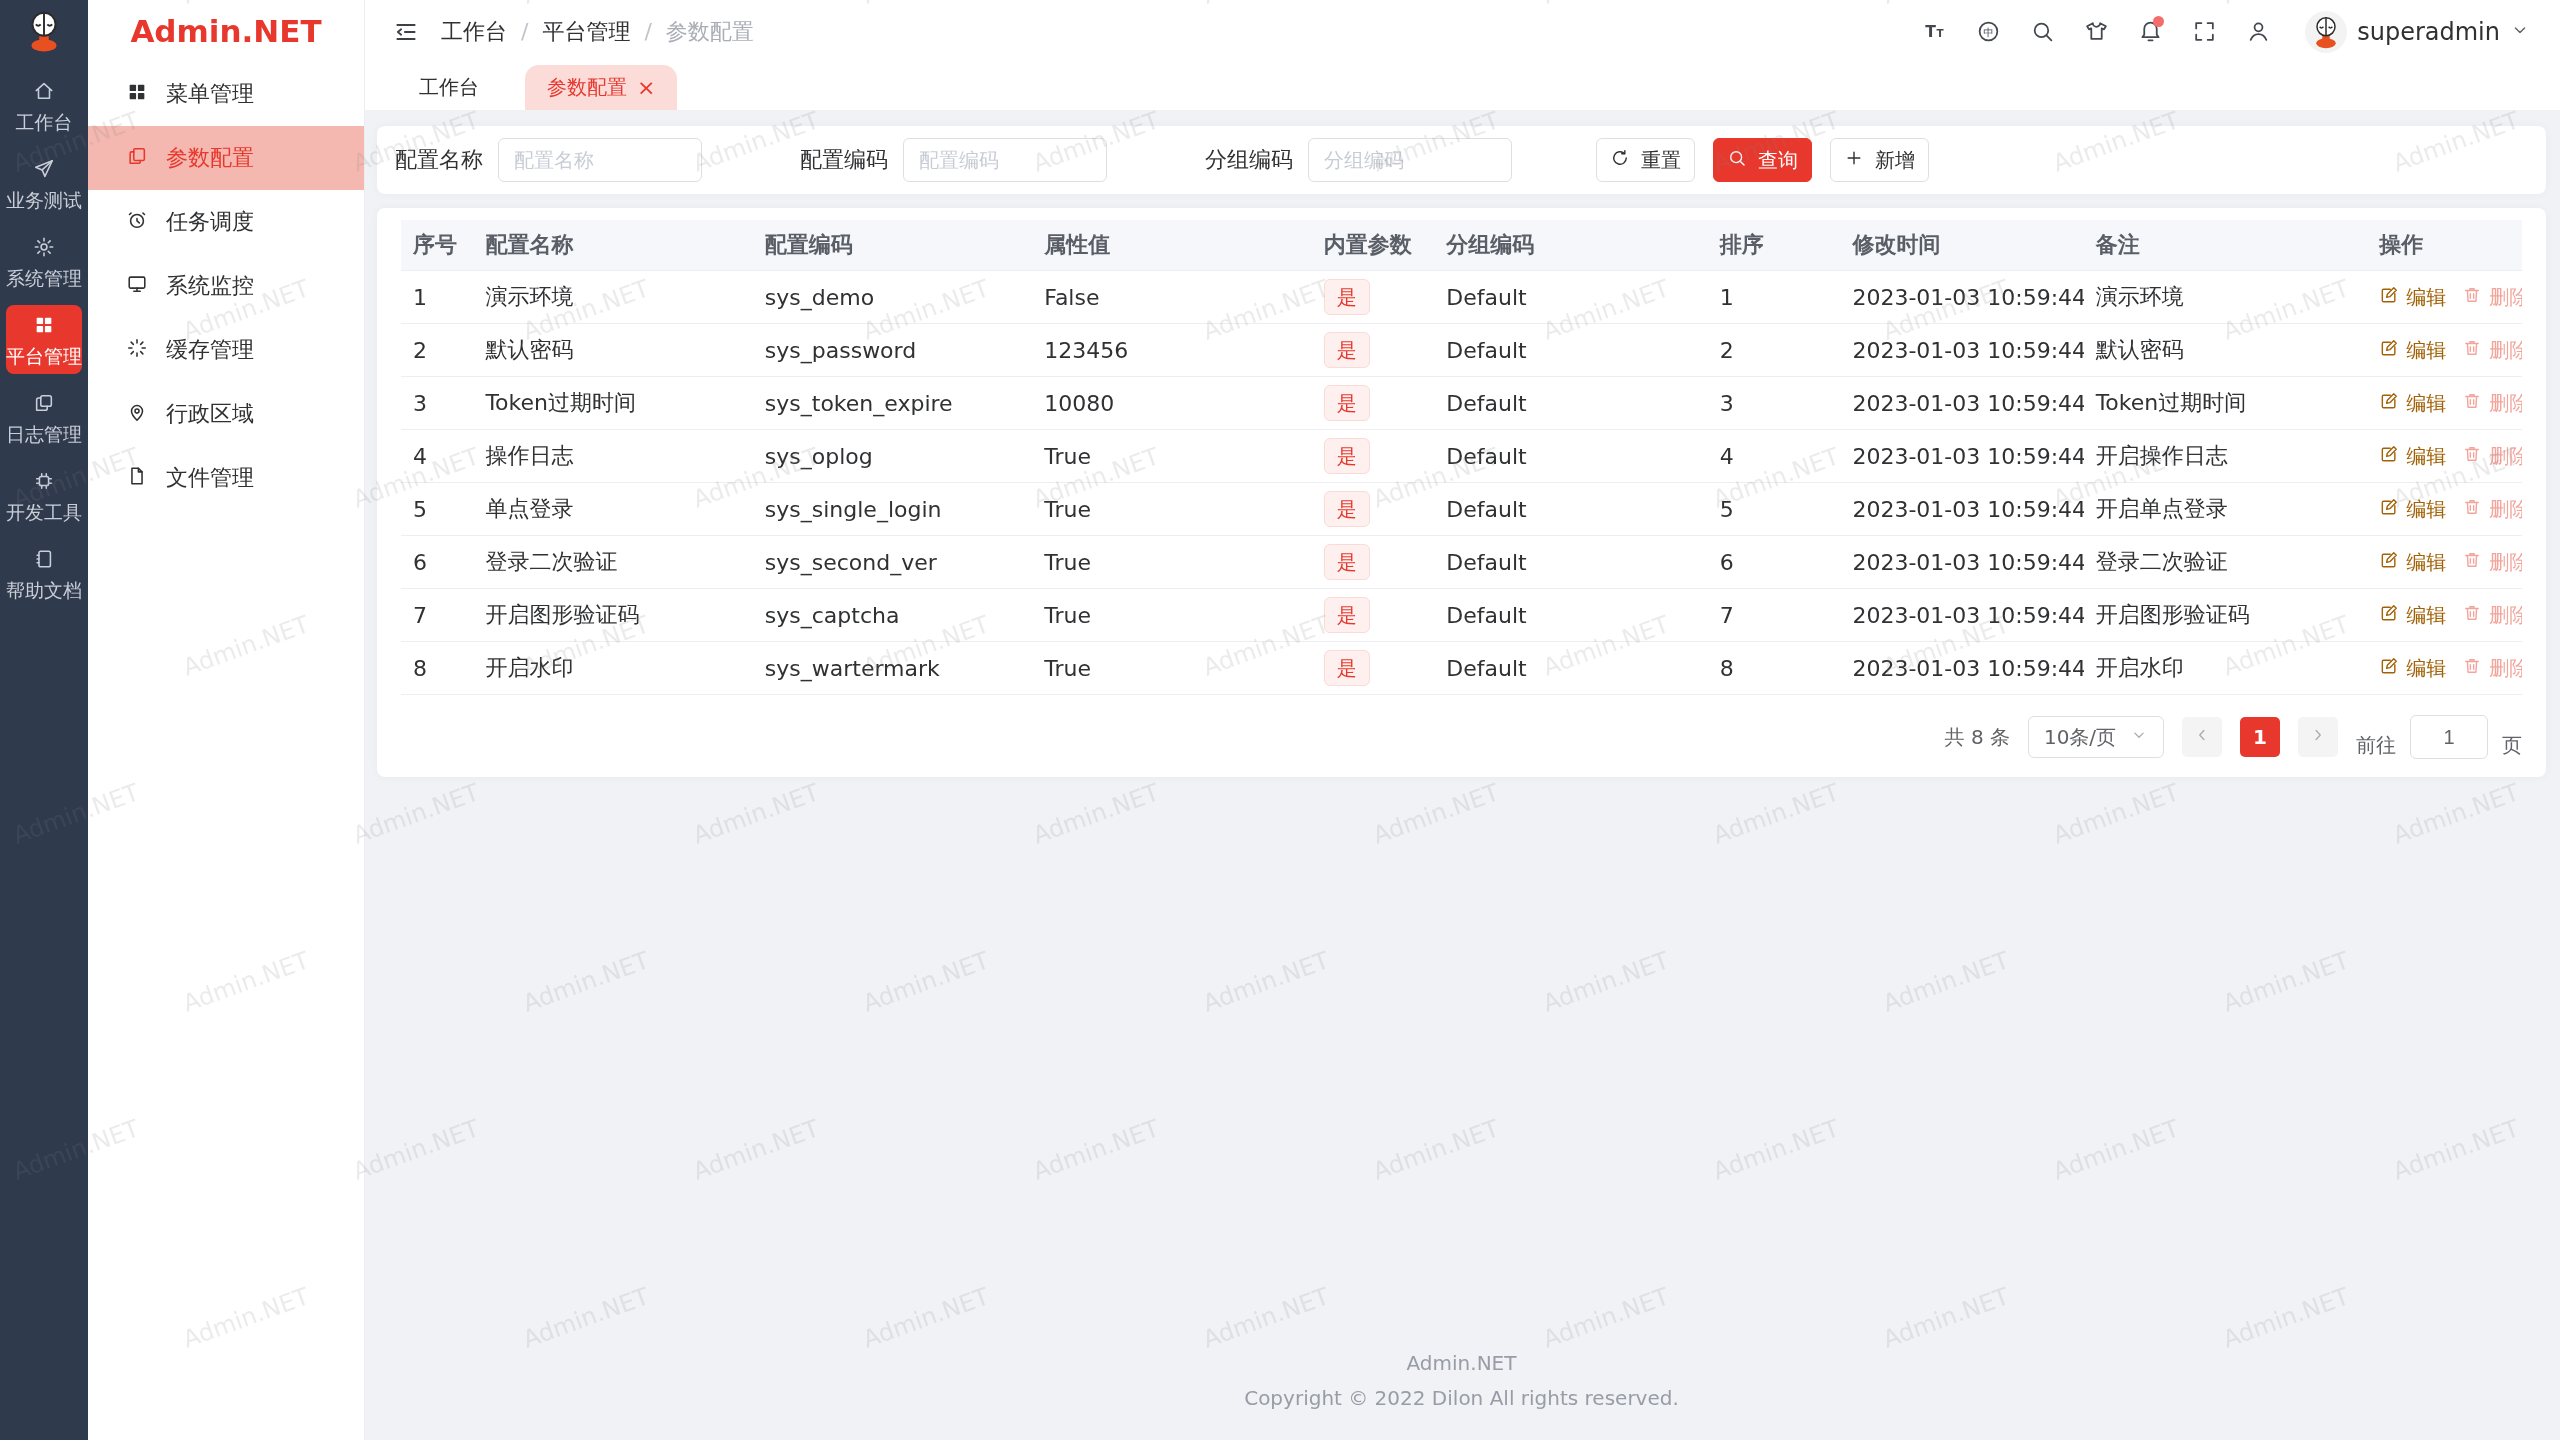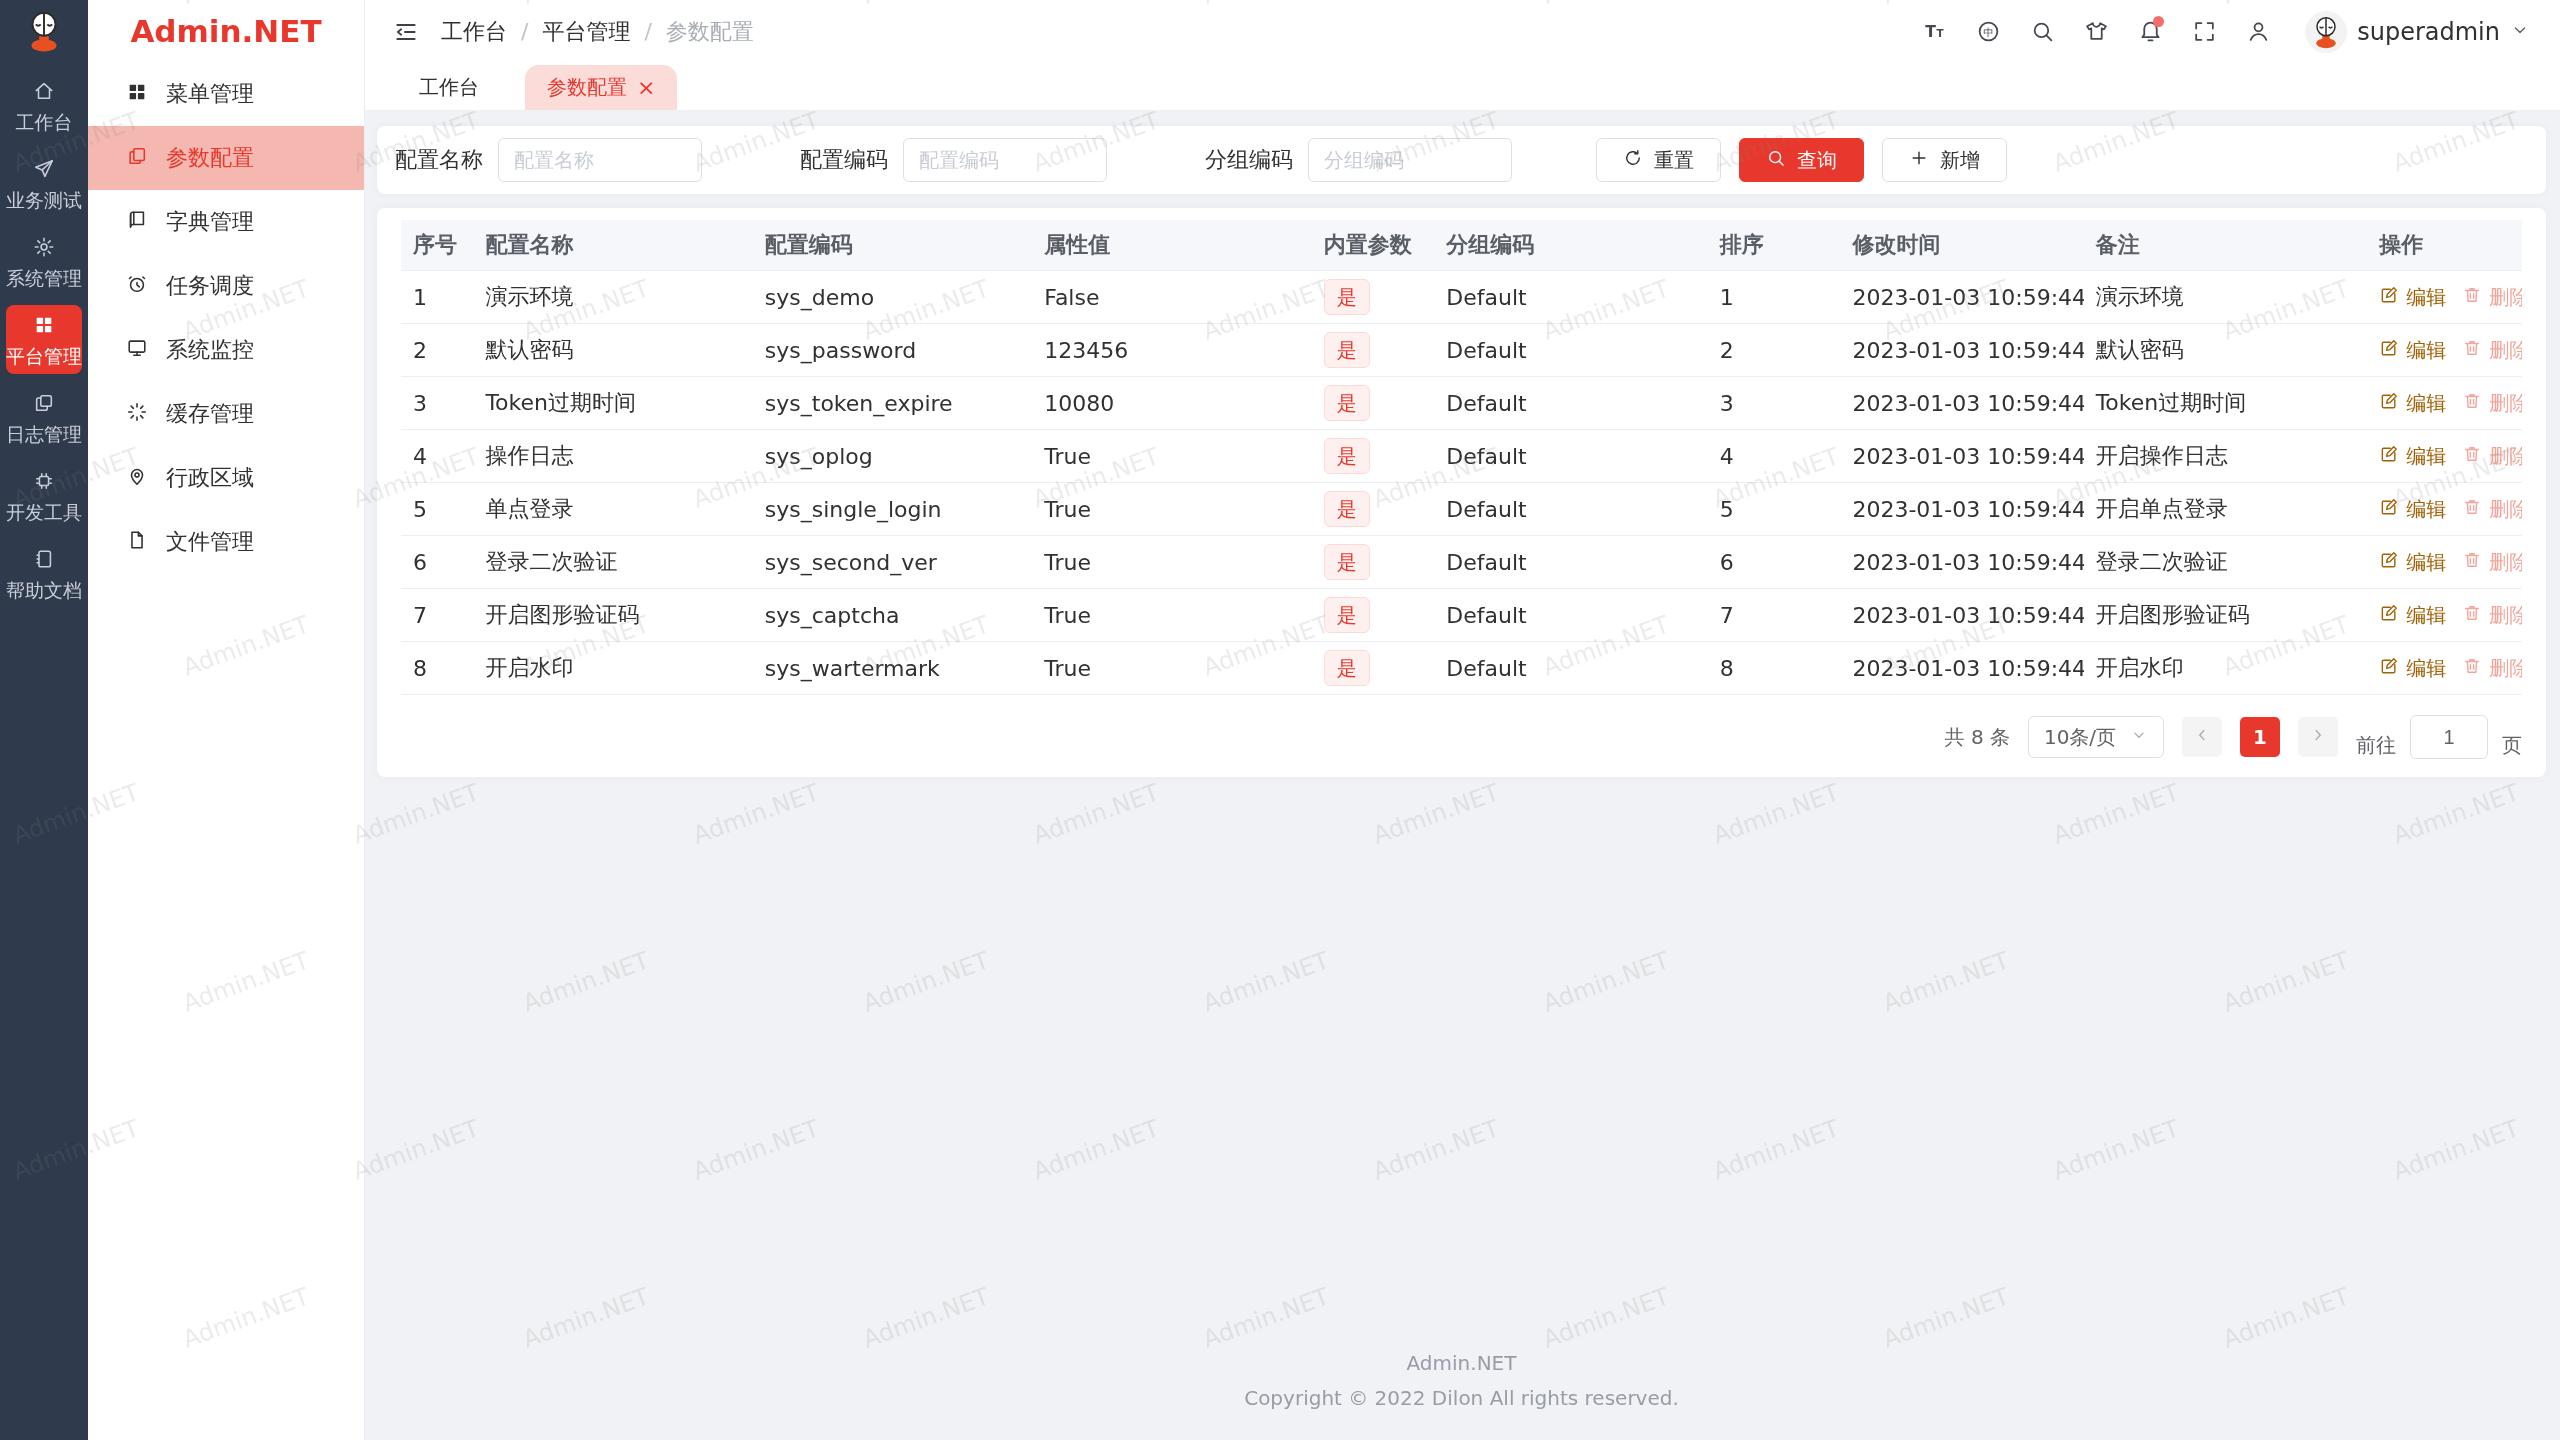--- a/index.html
+++ b/index.html
@@ -45,21 +45,21 @@
   .tab .close{color:#e8382d;font-size:22px;line-height:1}
   
   .content{flex:1;background:#f0f2f5;padding:15px 14px 0 12px;display:flex;flex-direction:column;overflow:hidden}
   .card{background:#fff;border-radius:8px;box-shadow:0 0 10px rgba(0,0,0,.04)}
   .search-card{height:68px;display:flex;align-items:center;padding:0 18px;margin-bottom:14px;flex-shrink:0}
   .field{display:flex;align-items:center;margin-right:98px}
   .field label{font-size:22px;color:#303133;margin-right:15px;white-space:nowrap}
   .field input{width:172px;height:42px;border:1px solid #dcdfe6;border-radius:6px;padding:0 15px;font-size:20px;color:#303133;outline:none;background:#fff}
   .field input::placeholder{color:#c8ccd4}
   .btns{display:flex;align-items:center;margin-left:-14px}
-  .btn{height:44px;display:inline-flex;align-items:center;gap:11px;padding:0 26px;border:1px solid #dcdfe6;border-radius:6px;
+  .btn{height:44px;display:inline-flex;align-items:center;gap:11px;padding:0 13px;border:1px solid #dcdfe6;border-radius:6px;
        background:#fff;font-size:20px;color:#303133;cursor:pointer;white-space:nowrap}
   .btn svg{width:20px;height:20px}
   .btn.primary{background:#e8382d;border-color:#e8382d;color:#fff}
   .btn+.btn{margin-left:18px}
   
   .table-card{padding:12px 24px 18px;flex-shrink:0}
   table{width:100%;border-collapse:collapse;table-layout:fixed}
   thead th{background:#f5f7fa;height:50px;font-size:22px;font-weight:600;color:#5a5e66;text-align:left;padding:0 12px;
            border-bottom:1px solid #ebeef5;white-space:nowrap}
   tbody td{height:52px;font-size:22px;color:#303133;padding:0 12px;border-bottom:1px solid #ebeef5;white-space:nowrap;overflow:hidden}
@@ -164,27 +164,20 @@
               <rect x="13" y="13" width="7" height="7" rx="1" fill="currentColor" stroke="none"></rect>
             </svg></span>
           <span>菜单管理</span>
         </div>
         <div class="side-item active">
           <span><svg viewBox="0 0 24 24" fill="none" stroke="currentColor" stroke-width="1.7" stroke-linecap="round" stroke-linejoin="round">
               <rect x="8.5" y="4" width="11.5" height="13" rx="1.5"></rect>
               <path d="M15.5 17v1.5a1.5 1.5 0 01-1.5 1.5H4.5V9A1.5 1.5 0 016 7.5h2.5"></path>
             </svg></span>
           <span>参数配置</span>
-        </div>
-        <div class="side-item">
-          <span><svg viewBox="0 0 24 24" fill="none" stroke="currentColor" stroke-width="1.7" stroke-linecap="round" stroke-linejoin="round">
-              <path d="M5 19.5A2.5 2.5 0 017.5 17H19V3.5H7.5A2.5 2.5 0 005 6z"></path>
-              <path d="M5 19.5V6M8.5 3.5V17"></path>
-            </svg></span>
-          <span>字典管理</span>
         </div>
         <div class="side-item">
           <span><svg viewBox="0 0 24 24" fill="none" stroke="currentColor" stroke-width="1.7" stroke-linecap="round" stroke-linejoin="round">
               <circle cx="12" cy="13" r="7"></circle>
               <path d="M12 10.5V13l2.5 2.2M5.5 4.5L3.8 6M18.5 4.5L20.2 6"></path>
             </svg></span>
           <span>任务调度</span>
         </div>
         <div class="side-item">
           <span><svg viewBox="0 0 24 24" fill="none" stroke="currentColor" stroke-width="1.7" stroke-linecap="round" stroke-linejoin="round">

